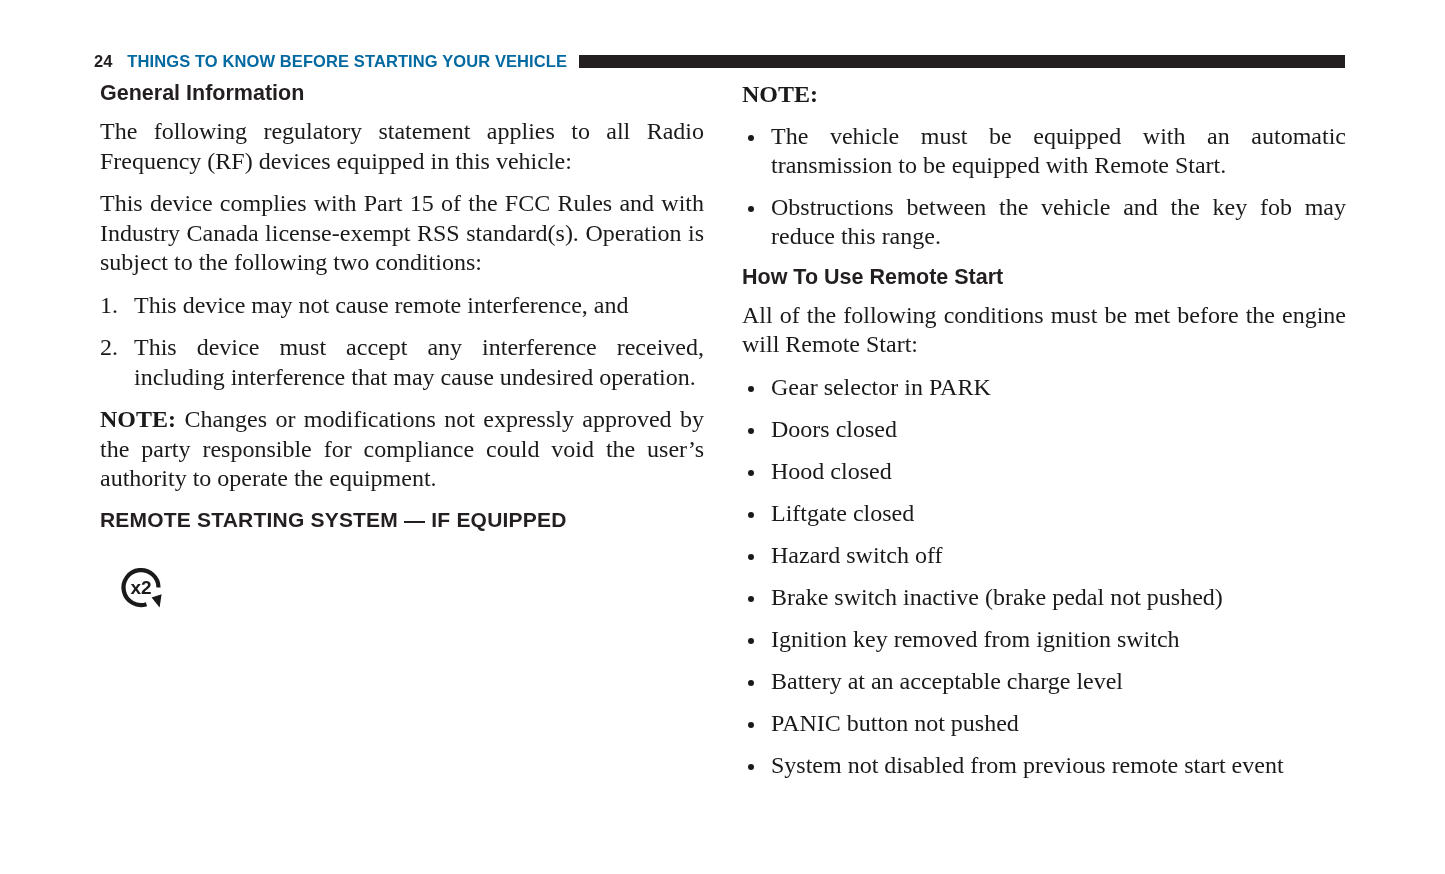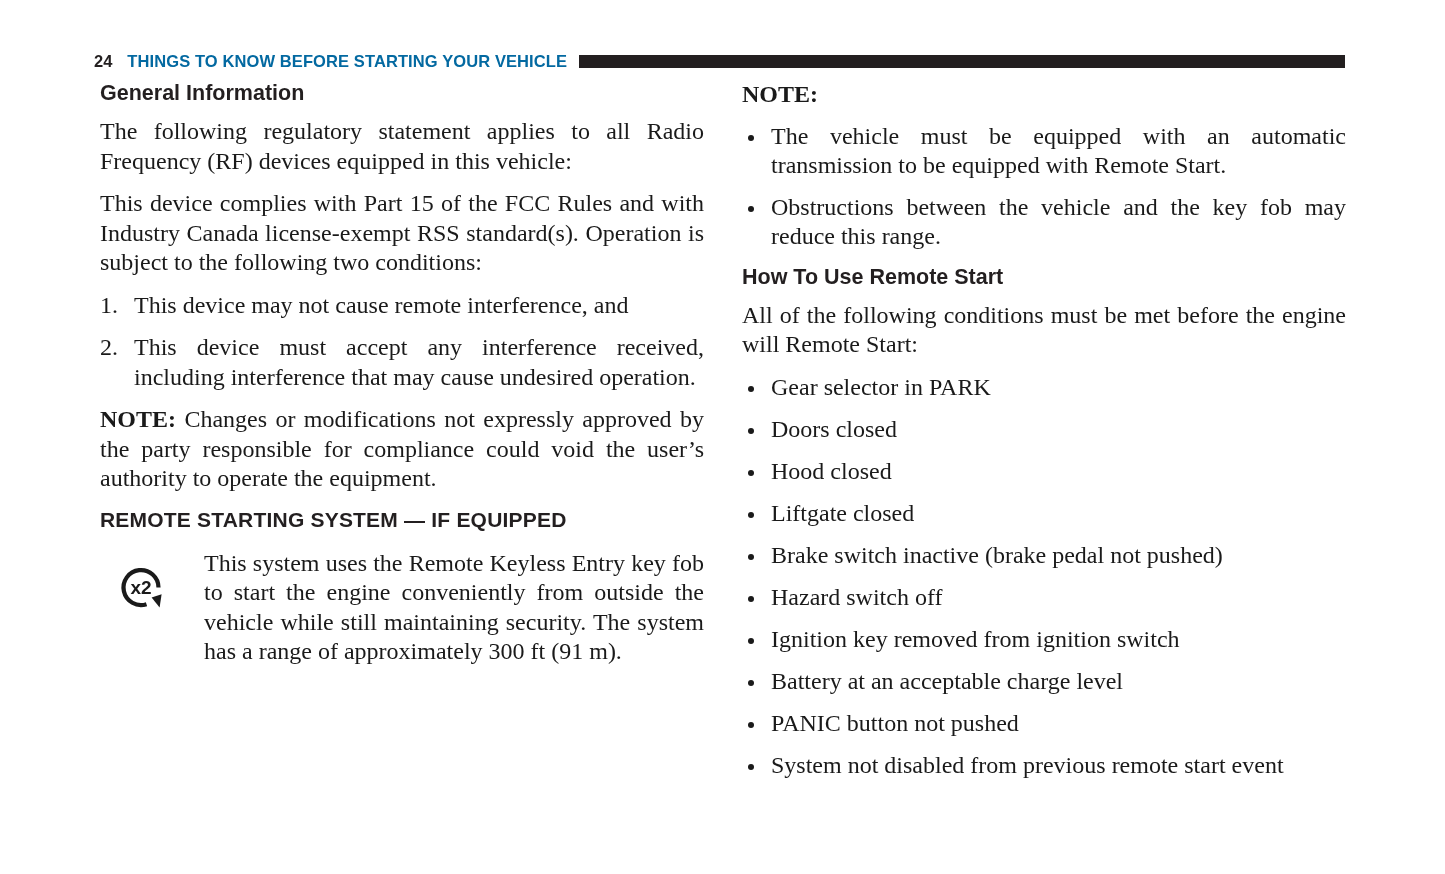--- a/index.html
+++ b/index.html
@@ -197,21 +197,20 @@
     <p class="body"><span class="note-lead">NOTE:</span><span> Changes or modifications not expressly approved by the party responsible for compliance could void the user’s authority to operate the equipment.</span></p>
 
     <h2 class="sans-head caps spacer-before-head">REMOTE STARTING SYSTEM — IF EQUIPPED</h2>
 
     <div class="icon-block">
       <svg class="icon-x2" viewBox="0 0 60 60" aria-hidden="true">
         <path d="M46.5 30.5 A17.5 17.5 0 1 0 34.5 47.2" fill="none" stroke="#1a1a1a" stroke-width="4.2" stroke-linecap="butt"></path>
         <path d="M39.6 40.5 L47.6 50.5 L49.6 37.2 Z" fill="#1a1a1a"></path>
         <text x="29" y="37" text-anchor="middle" font-family="Liberation Sans, DejaVu Sans, sans-serif" font-size="19" font-weight="bold" fill="#1a1a1a">x2</text>
       </svg>
-      <p class="body">This system uses the Remote Keyless Entry key fob to start the engine conveniently from outside the vehicle while still maintaining security. The system has a range of approximately 300 ft (91 m).</p>
     </div>
 
   </div>
 
   <div class="col col-right">
 
     <h3 class="note-head">NOTE:</h3>
 
     <ul class="bul-list note-bullets">
       <li>The vehicle must be equipped with an automatic transmission to be equipped with Remote Start.</li>
@@ -220,22 +219,22 @@
 
     <h2 class="sans-head spacer-before-head">How To Use Remote Start</h2>
 
     <p class="body">All of the following conditions must be met before the engine will Remote Start:</p>
 
     <ul class="bul-list tight">
       <li>Gear selector in PARK</li>
       <li>Doors closed</li>
       <li>Hood closed</li>
       <li>Liftgate closed</li>
+      <li>Hazard switch off</li>
       <li>Brake switch inactive (brake pedal not pushed)</li>
-      <li>Hazard switch off</li>
       <li>Ignition key removed from ignition switch</li>
       <li>Battery at an acceptable charge level</li>
       <li>PANIC button not pushed</li>
       <li>System not disabled from previous remote start event</li>
     </ul>
 
   </div>
 
 </div>
 

